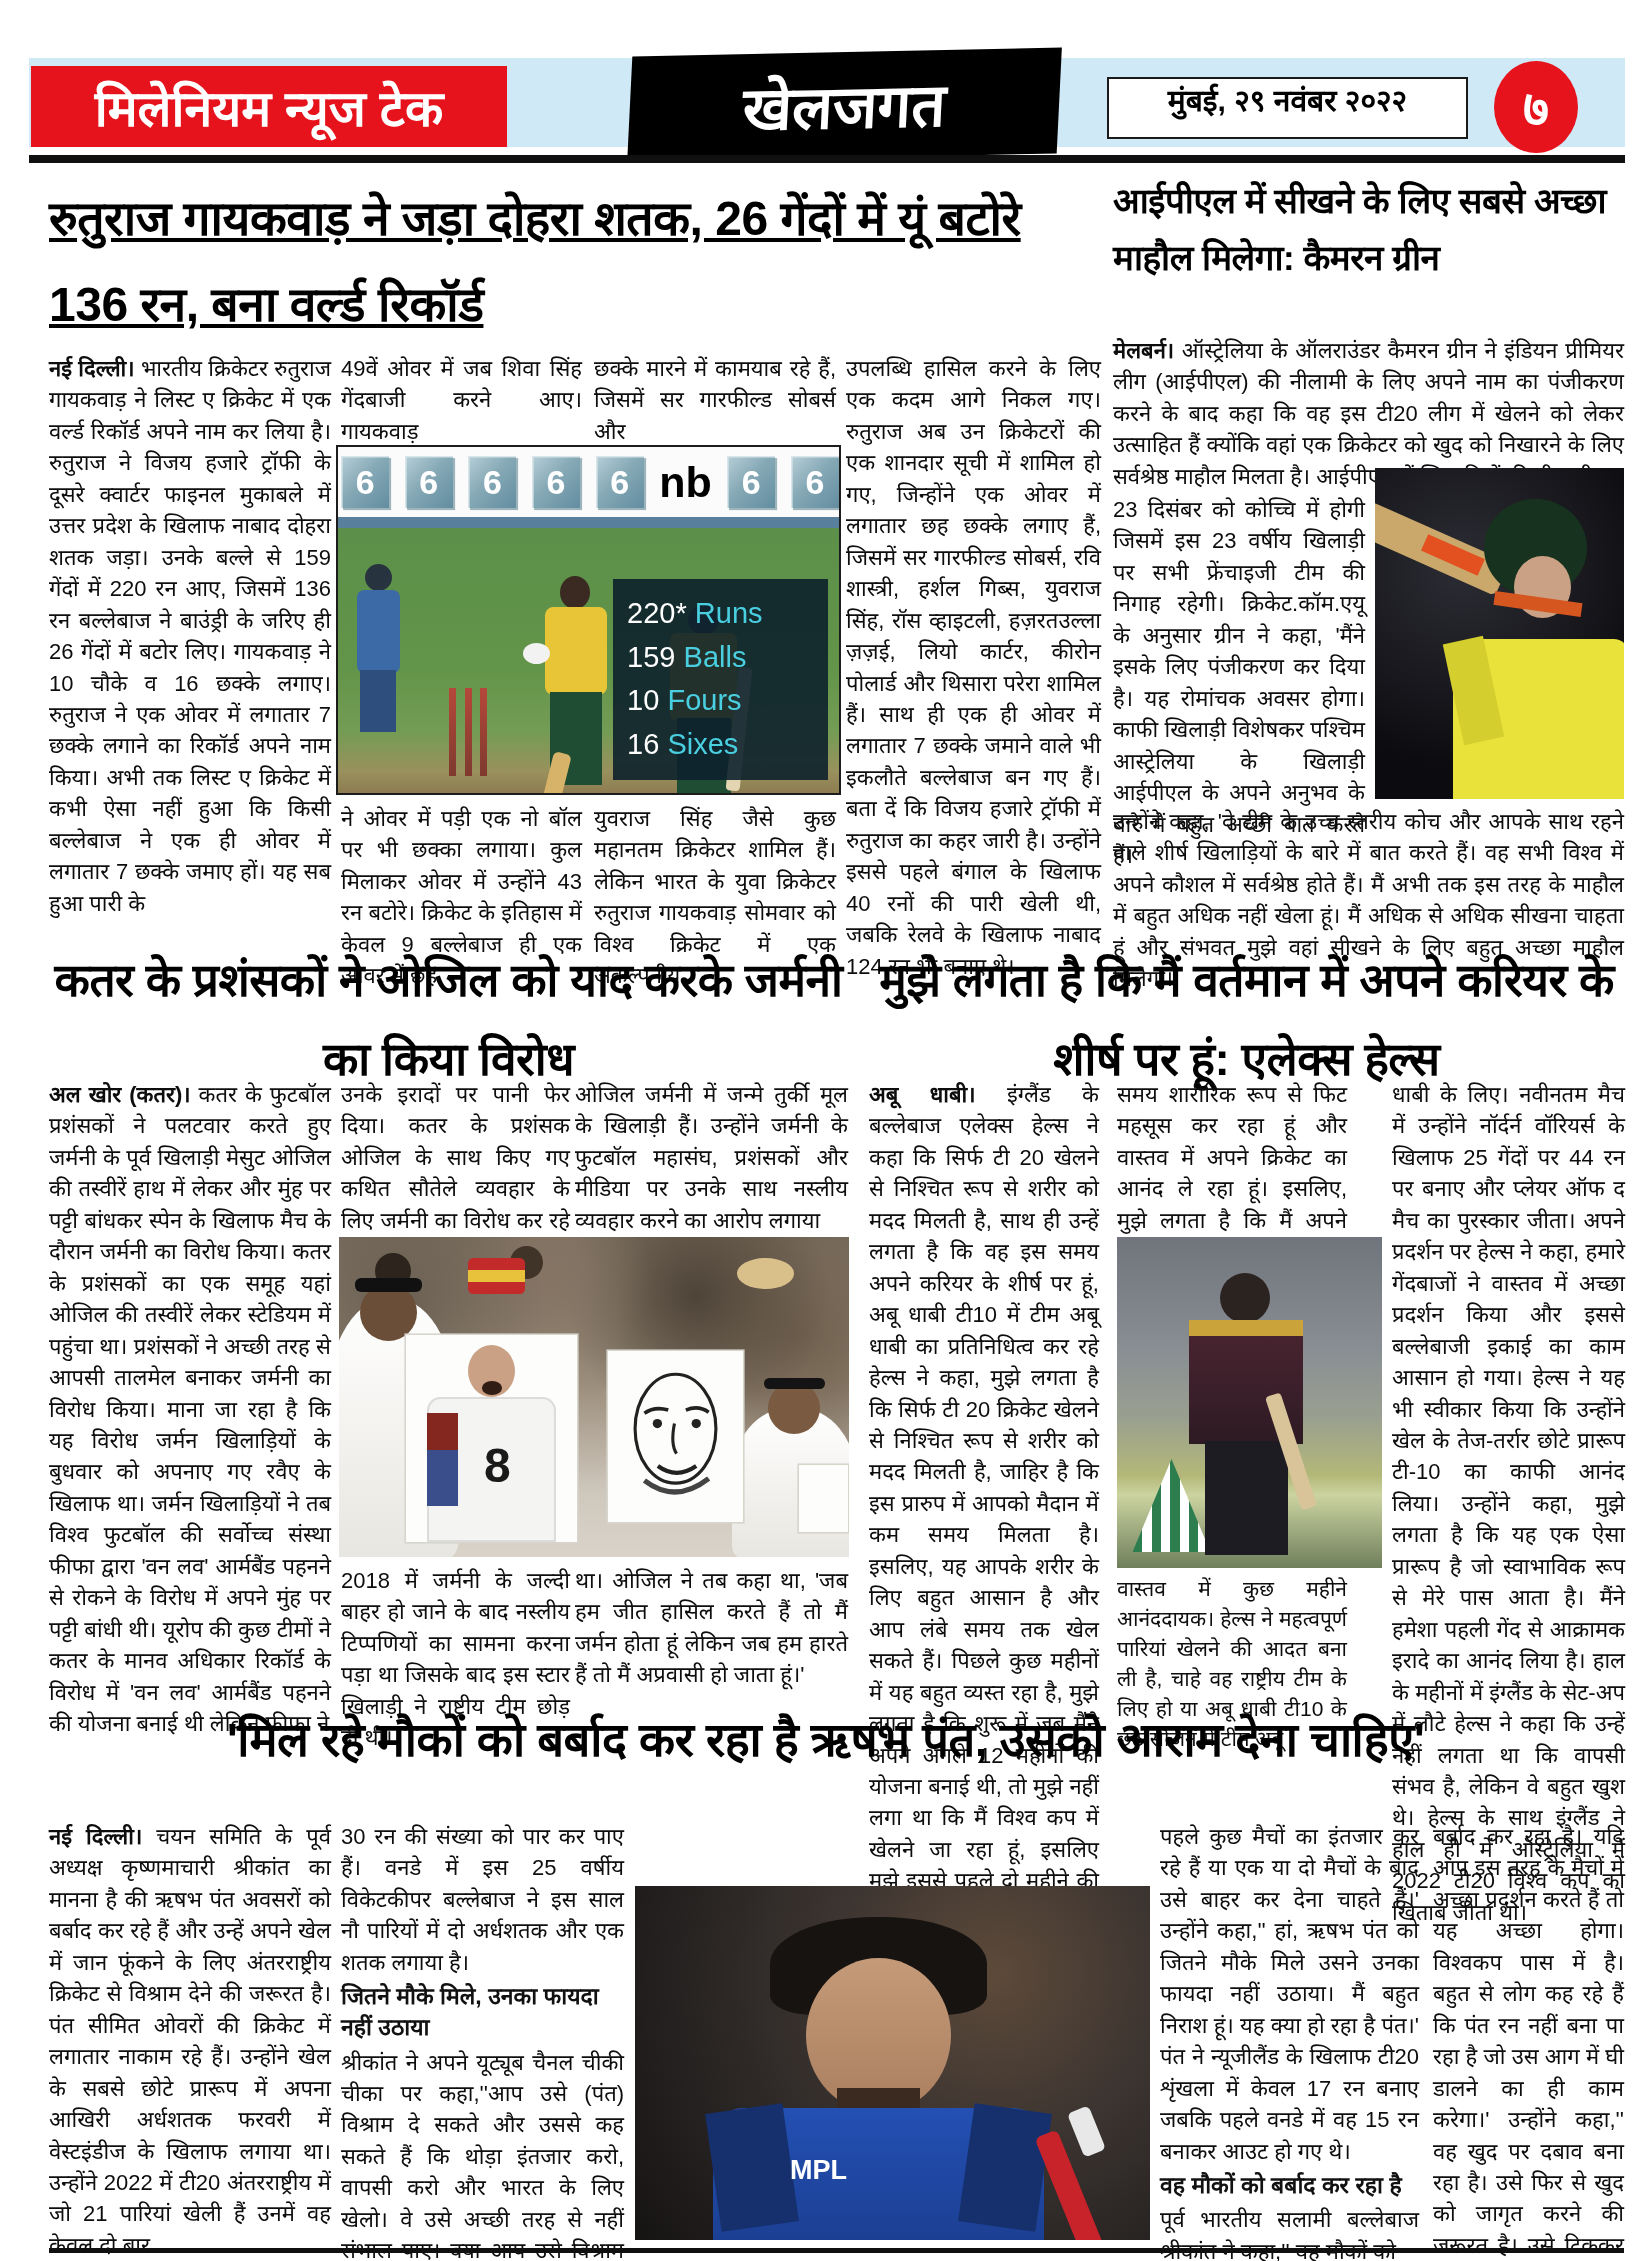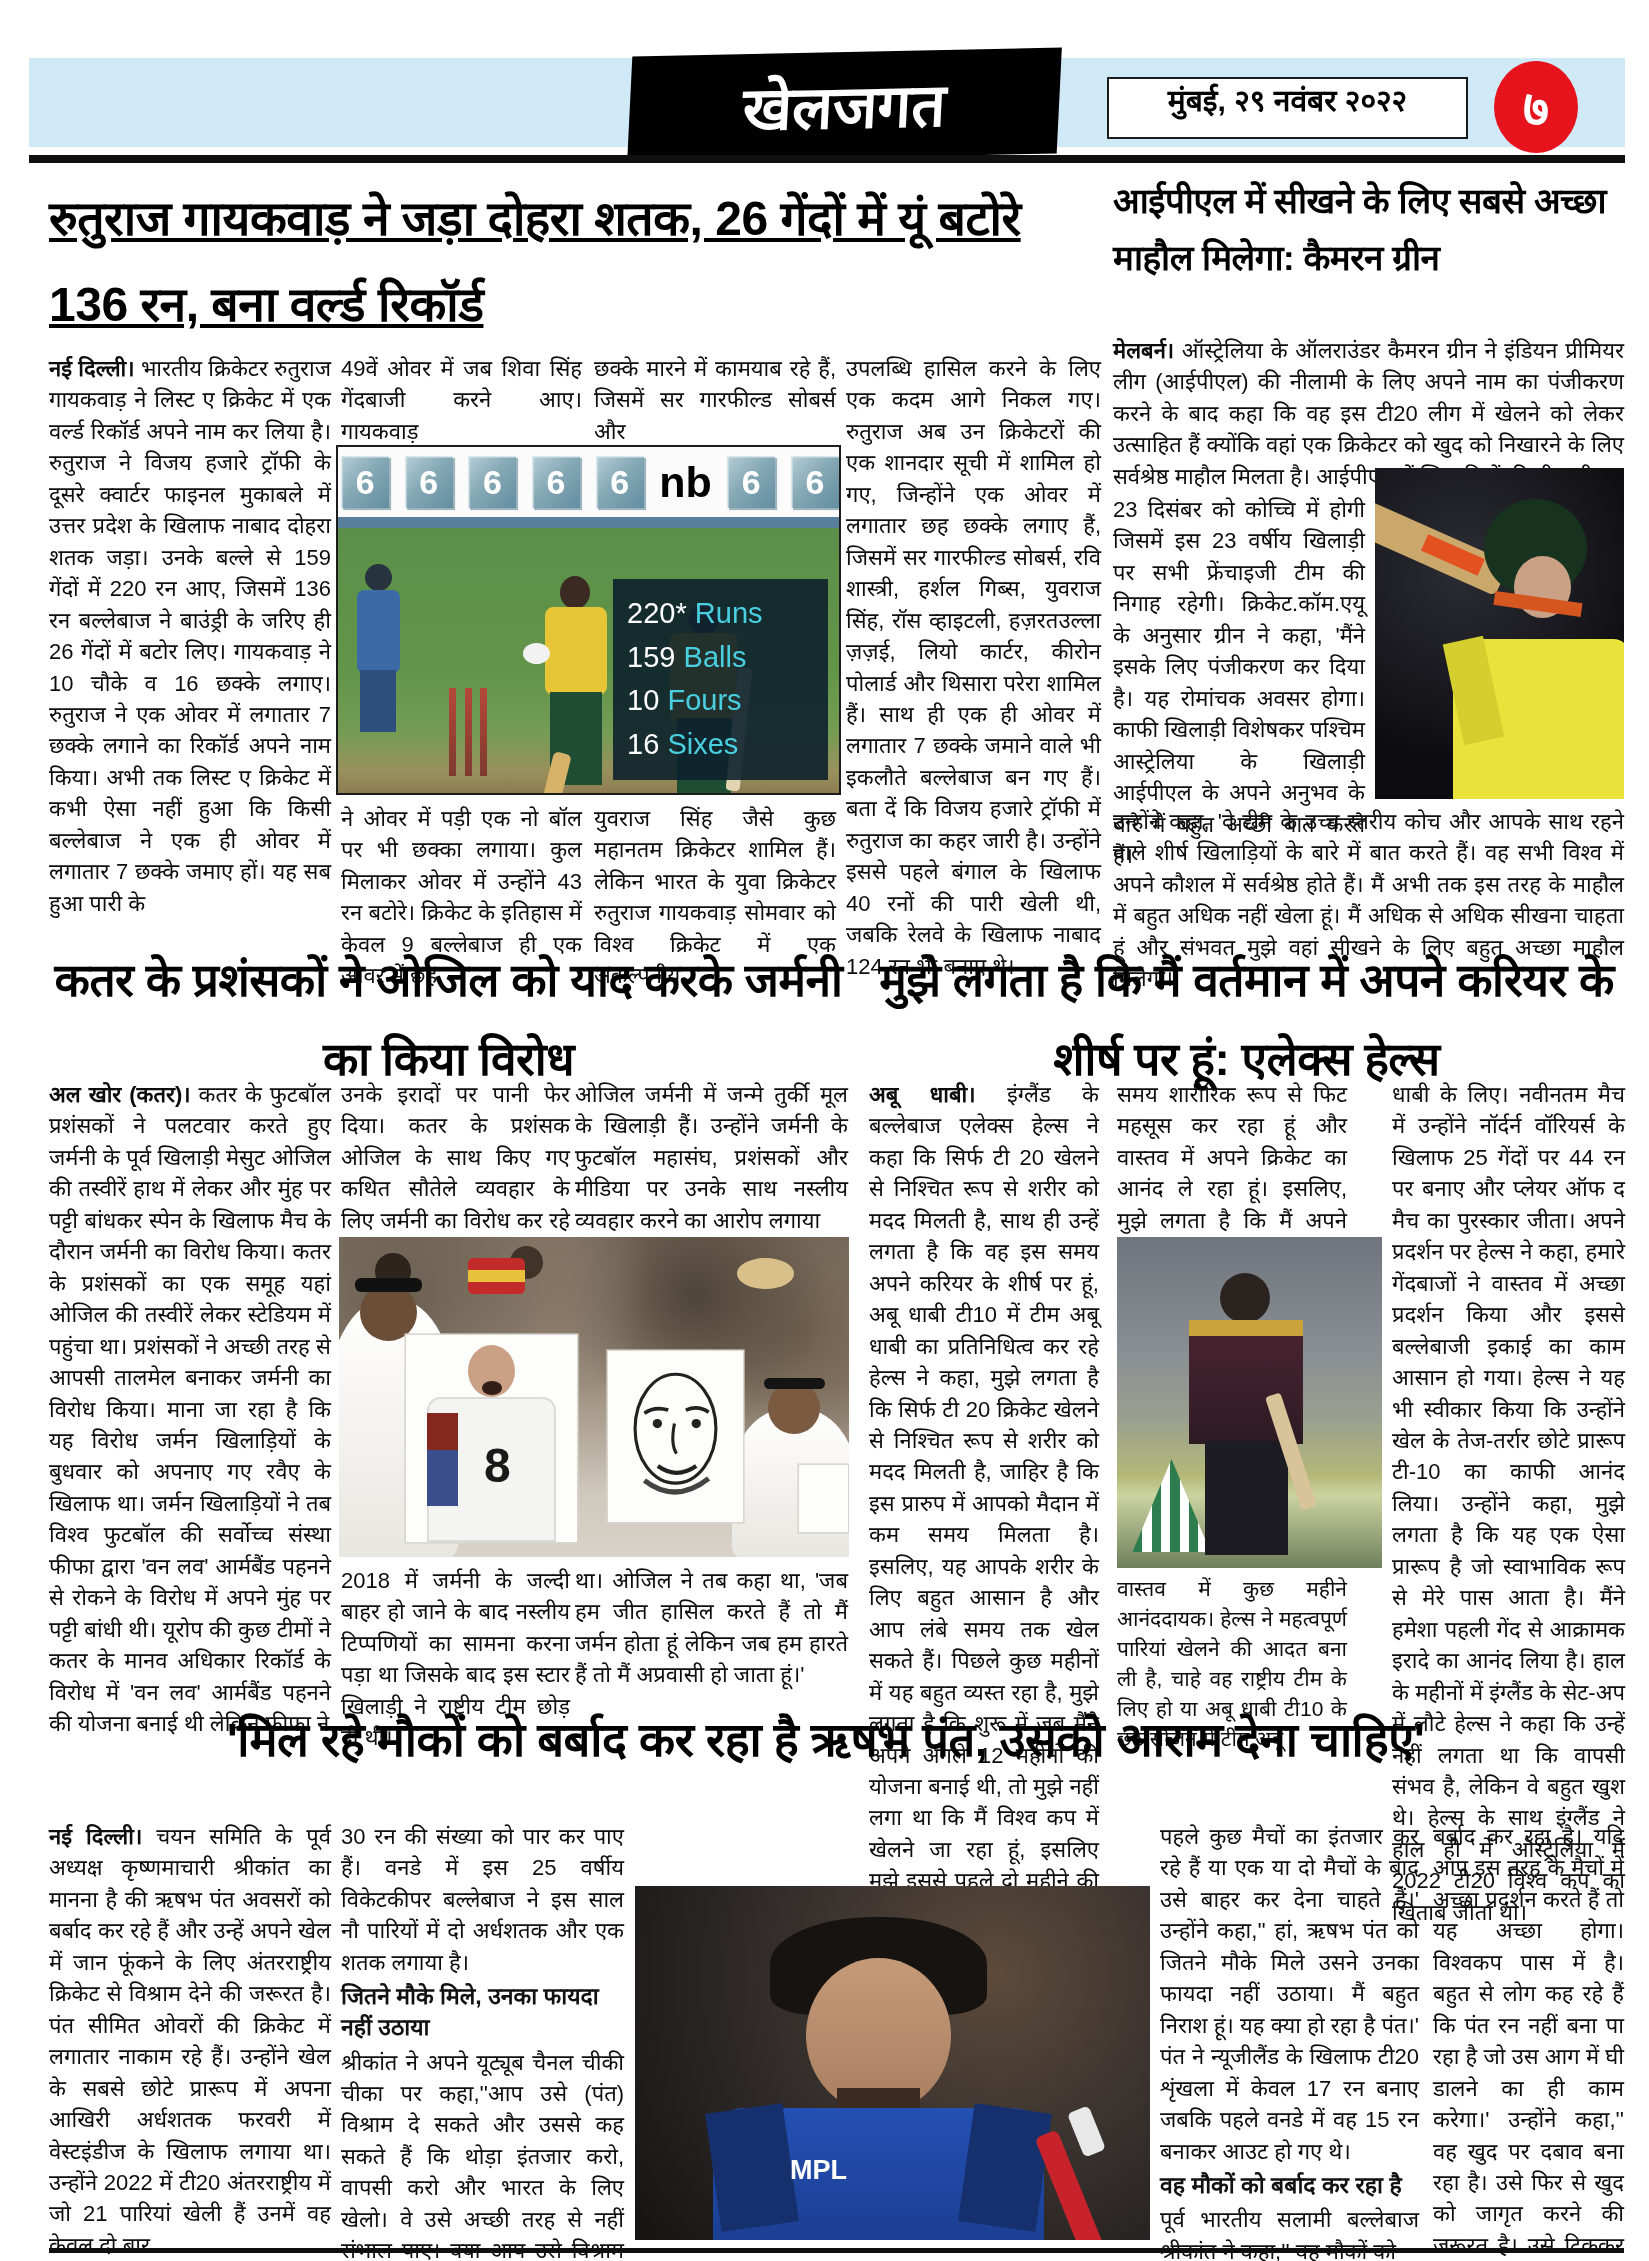--- a/index.html
+++ b/index.html
@@ -57,20 +57,23 @@
   .p5{background:radial-gradient(circle at 70% 25%,#5d4a3a 0%,#3a3330 40%,#23201f 75%,#161413 100%);}
   .robe{background:linear-gradient(180deg,#ffffff,#e8e6e0);border-radius:46% 46% 8% 8%;}
   .poster{background:#fdfdfb;box-shadow:0 0 0 1.6px #d8d5cd;}
 </style>
 </head>
 <body>
 
 <div id="canvas">
 
   <div class="abs strip" style="left:28.5px;top:58px;width:1596px;height:89px;"></div>
+  <div class="abs masthead" style="left:31px;top:66px;width:476px;height:81px;">
+    <span>मिलेनियम न्यूज टेक</span>
+  </div>
   <div class="abs sectionbox" style="left:630px;top:52px;width:429px;height:106px;">
     <span>खेलजगत</span>
   </div>
   <div class="abs editionbox" style="left:1107px;top:77px;width:357px;height:58px;">
     <span>मुंबई, २९ नवंबर २०२२</span>
   </div>
   <div class="abs pagecircle" style="left:1494px;top:61px;width:84px;height:92px;">
     <span>७</span>
   </div>
   <div class="abs rule" style="left:28.5px;top:155px;width:1596px;height:8.3px;"></div>

